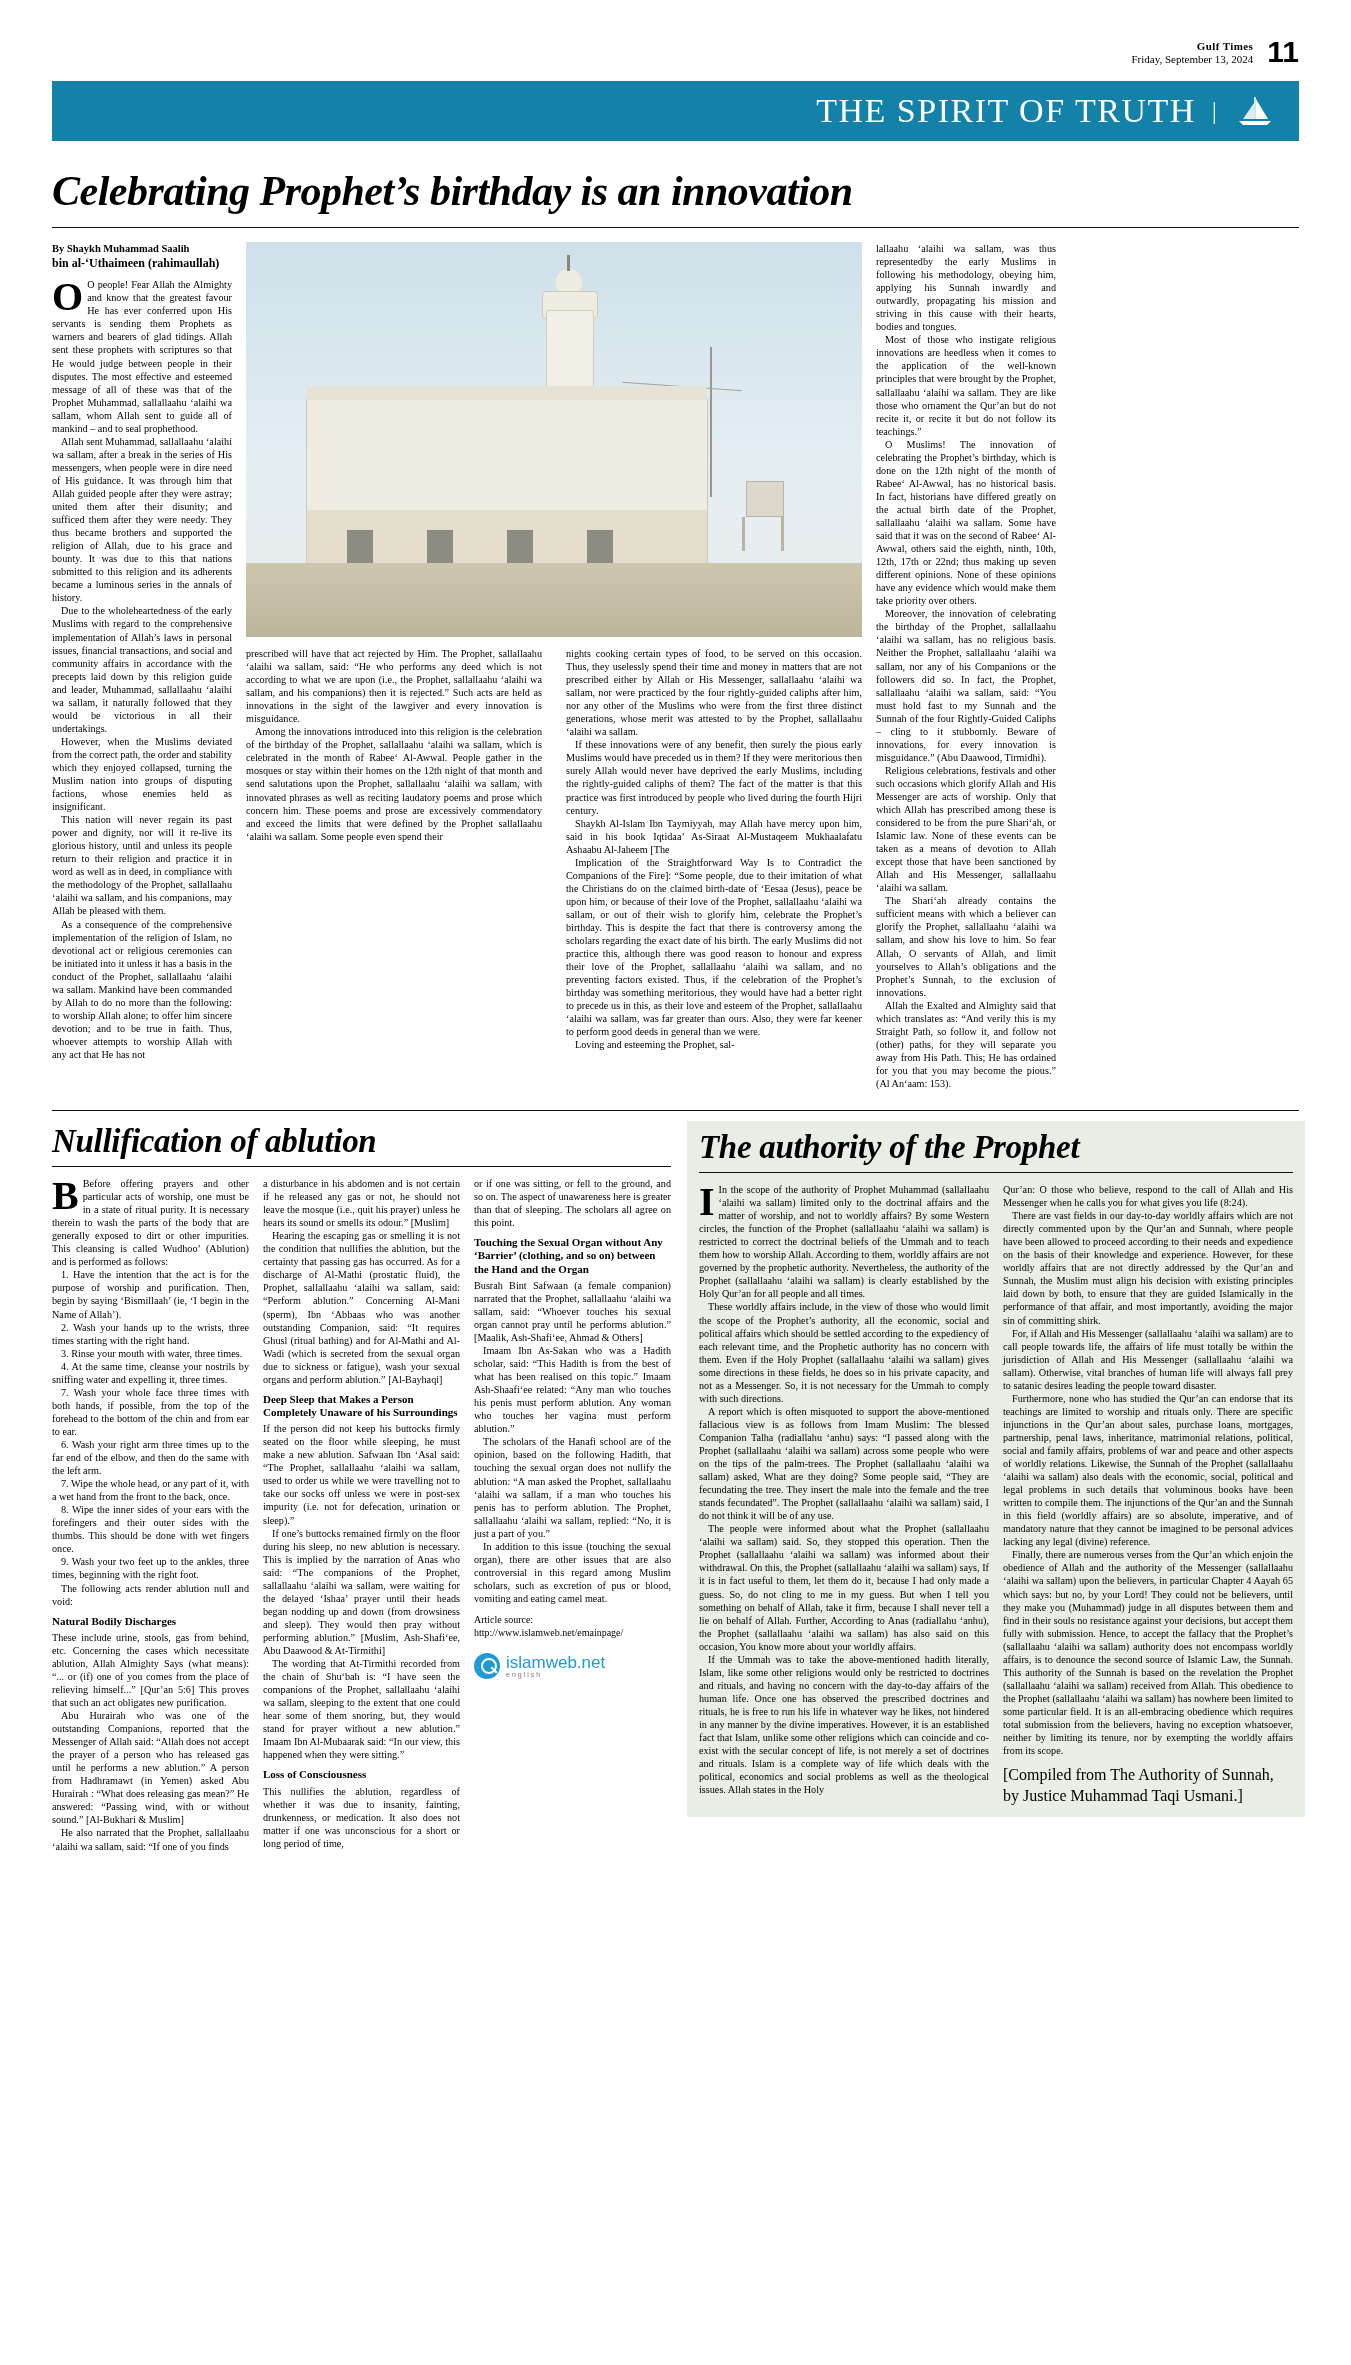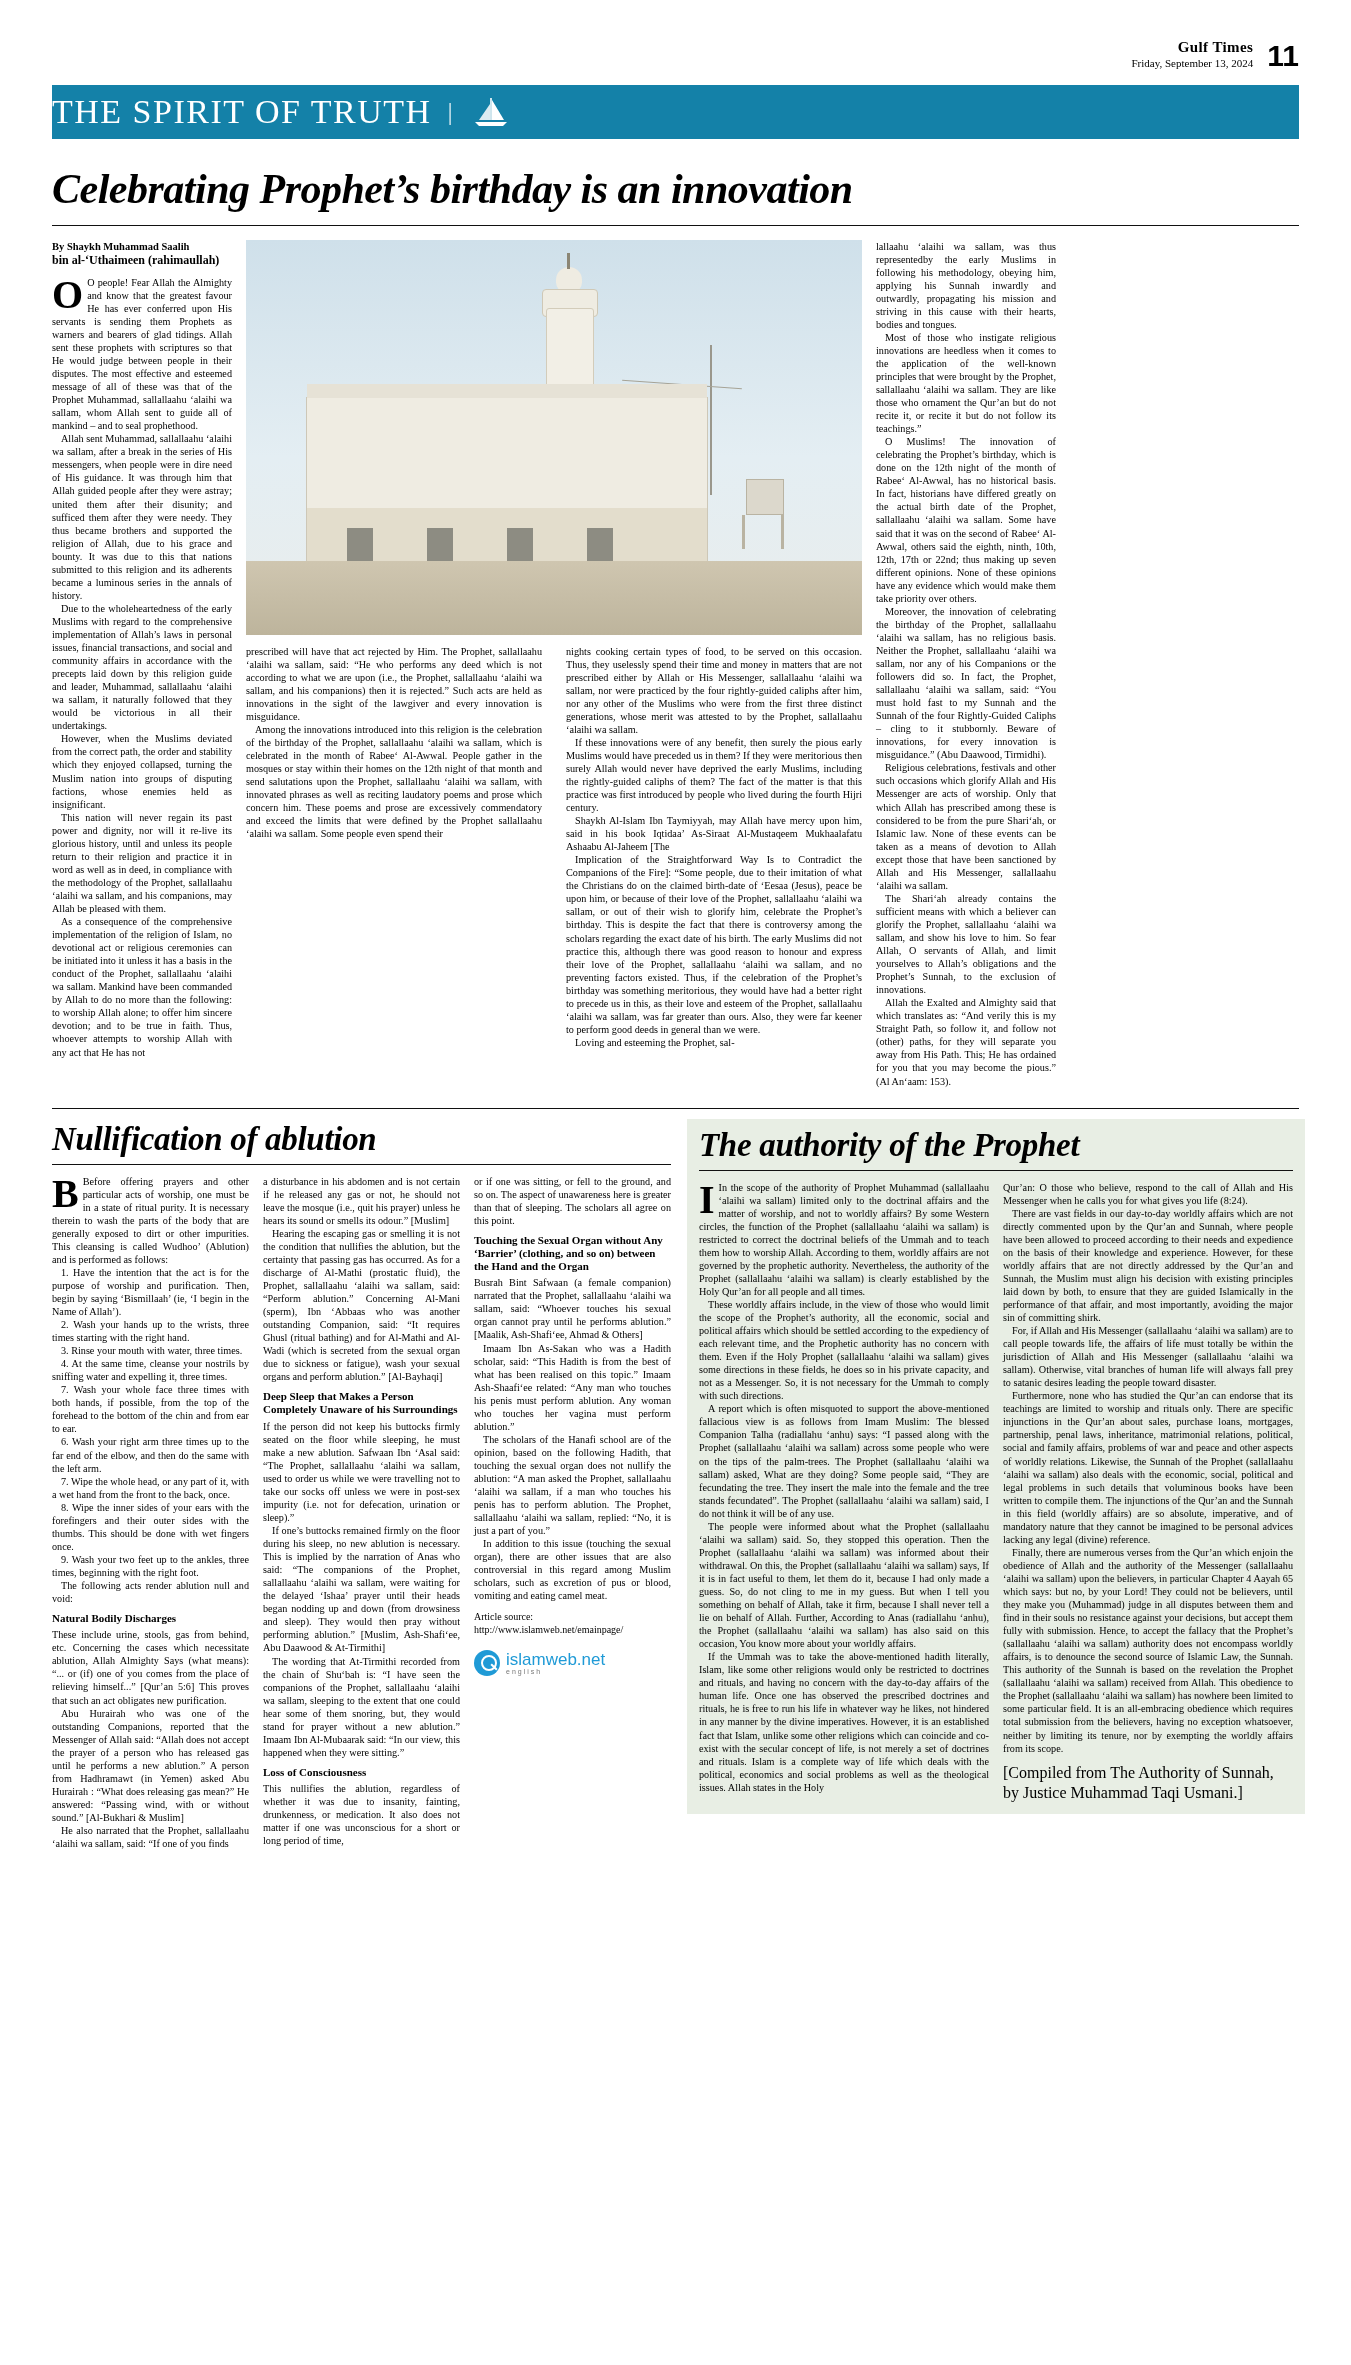--- a/index.html
+++ b/index.html
@@ -3,26 +3,26 @@
 <meta charset="utf-8">
 <style>
   html,body{margin:0;padding:0;background:#ffffff;}
   body{width:1351px;font-family:"Liberation Serif",serif;color:#000;}
   .page{width:1351px;min-height:2365px;position:relative;padding:0;box-sizing:border-box;}
 
   
   .masthead{display:flex;justify-content:flex-end;align-items:flex-end;padding:38px 52px 6px 52px;box-sizing:border-box;}
   .mast-inner{display:flex;align-items:flex-end;gap:14px;}
   .mast-text{text-align:right;line-height:1.25;}
-  .mast-title{font-family:"Liberation Serif",serif;font-weight:bold;font-size:15px;letter-spacing:.4px;}
+  .mast-title{font-family:"Liberation Serif",serif;font-weight:bold;font-size:11px;letter-spacing:.4px;}
   .mast-date{font-family:"Liberation Serif",serif;font-size:11px;}
   .mast-page{font-family:"Liberation Sans",sans-serif;font-weight:bold;font-size:30px;line-height:.9;padding-bottom:2px;}
 
   
-  .banner{margin:8px 52px 0 52px;height:54px;background:#1481a8;display:flex;align-items:center;padding-right:22px;box-sizing:border-box;}
+  .banner{margin:8px 52px 0 52px;height:60px;background:#1481a8;display:flex;align-items:center;justify-content:flex-end;padding-right:22px;box-sizing:border-box;}
   .banner-title{color:#fff;font-family:"Liberation Serif",serif;font-size:34px;letter-spacing:1.5px;font-weight:400;}
   .banner-sep{color:#fff;margin:0 16px;font-size:26px;opacity:.85;}
   .banner-logo{width:44px;height:34px;position:relative;}
 
   
   .headline{margin:26px 52px 0 52px;font-family:"Liberation Serif",serif;font-style:italic;font-weight:bold;font-size:42px;letter-spacing:-.5px;}
   .rule{margin:12px 52px 0 52px;border-top:1px solid #111;}
 
   
   .article-top{margin:14px 52px 0 52px;display:flex;gap:14px;align-items:flex-start;}

